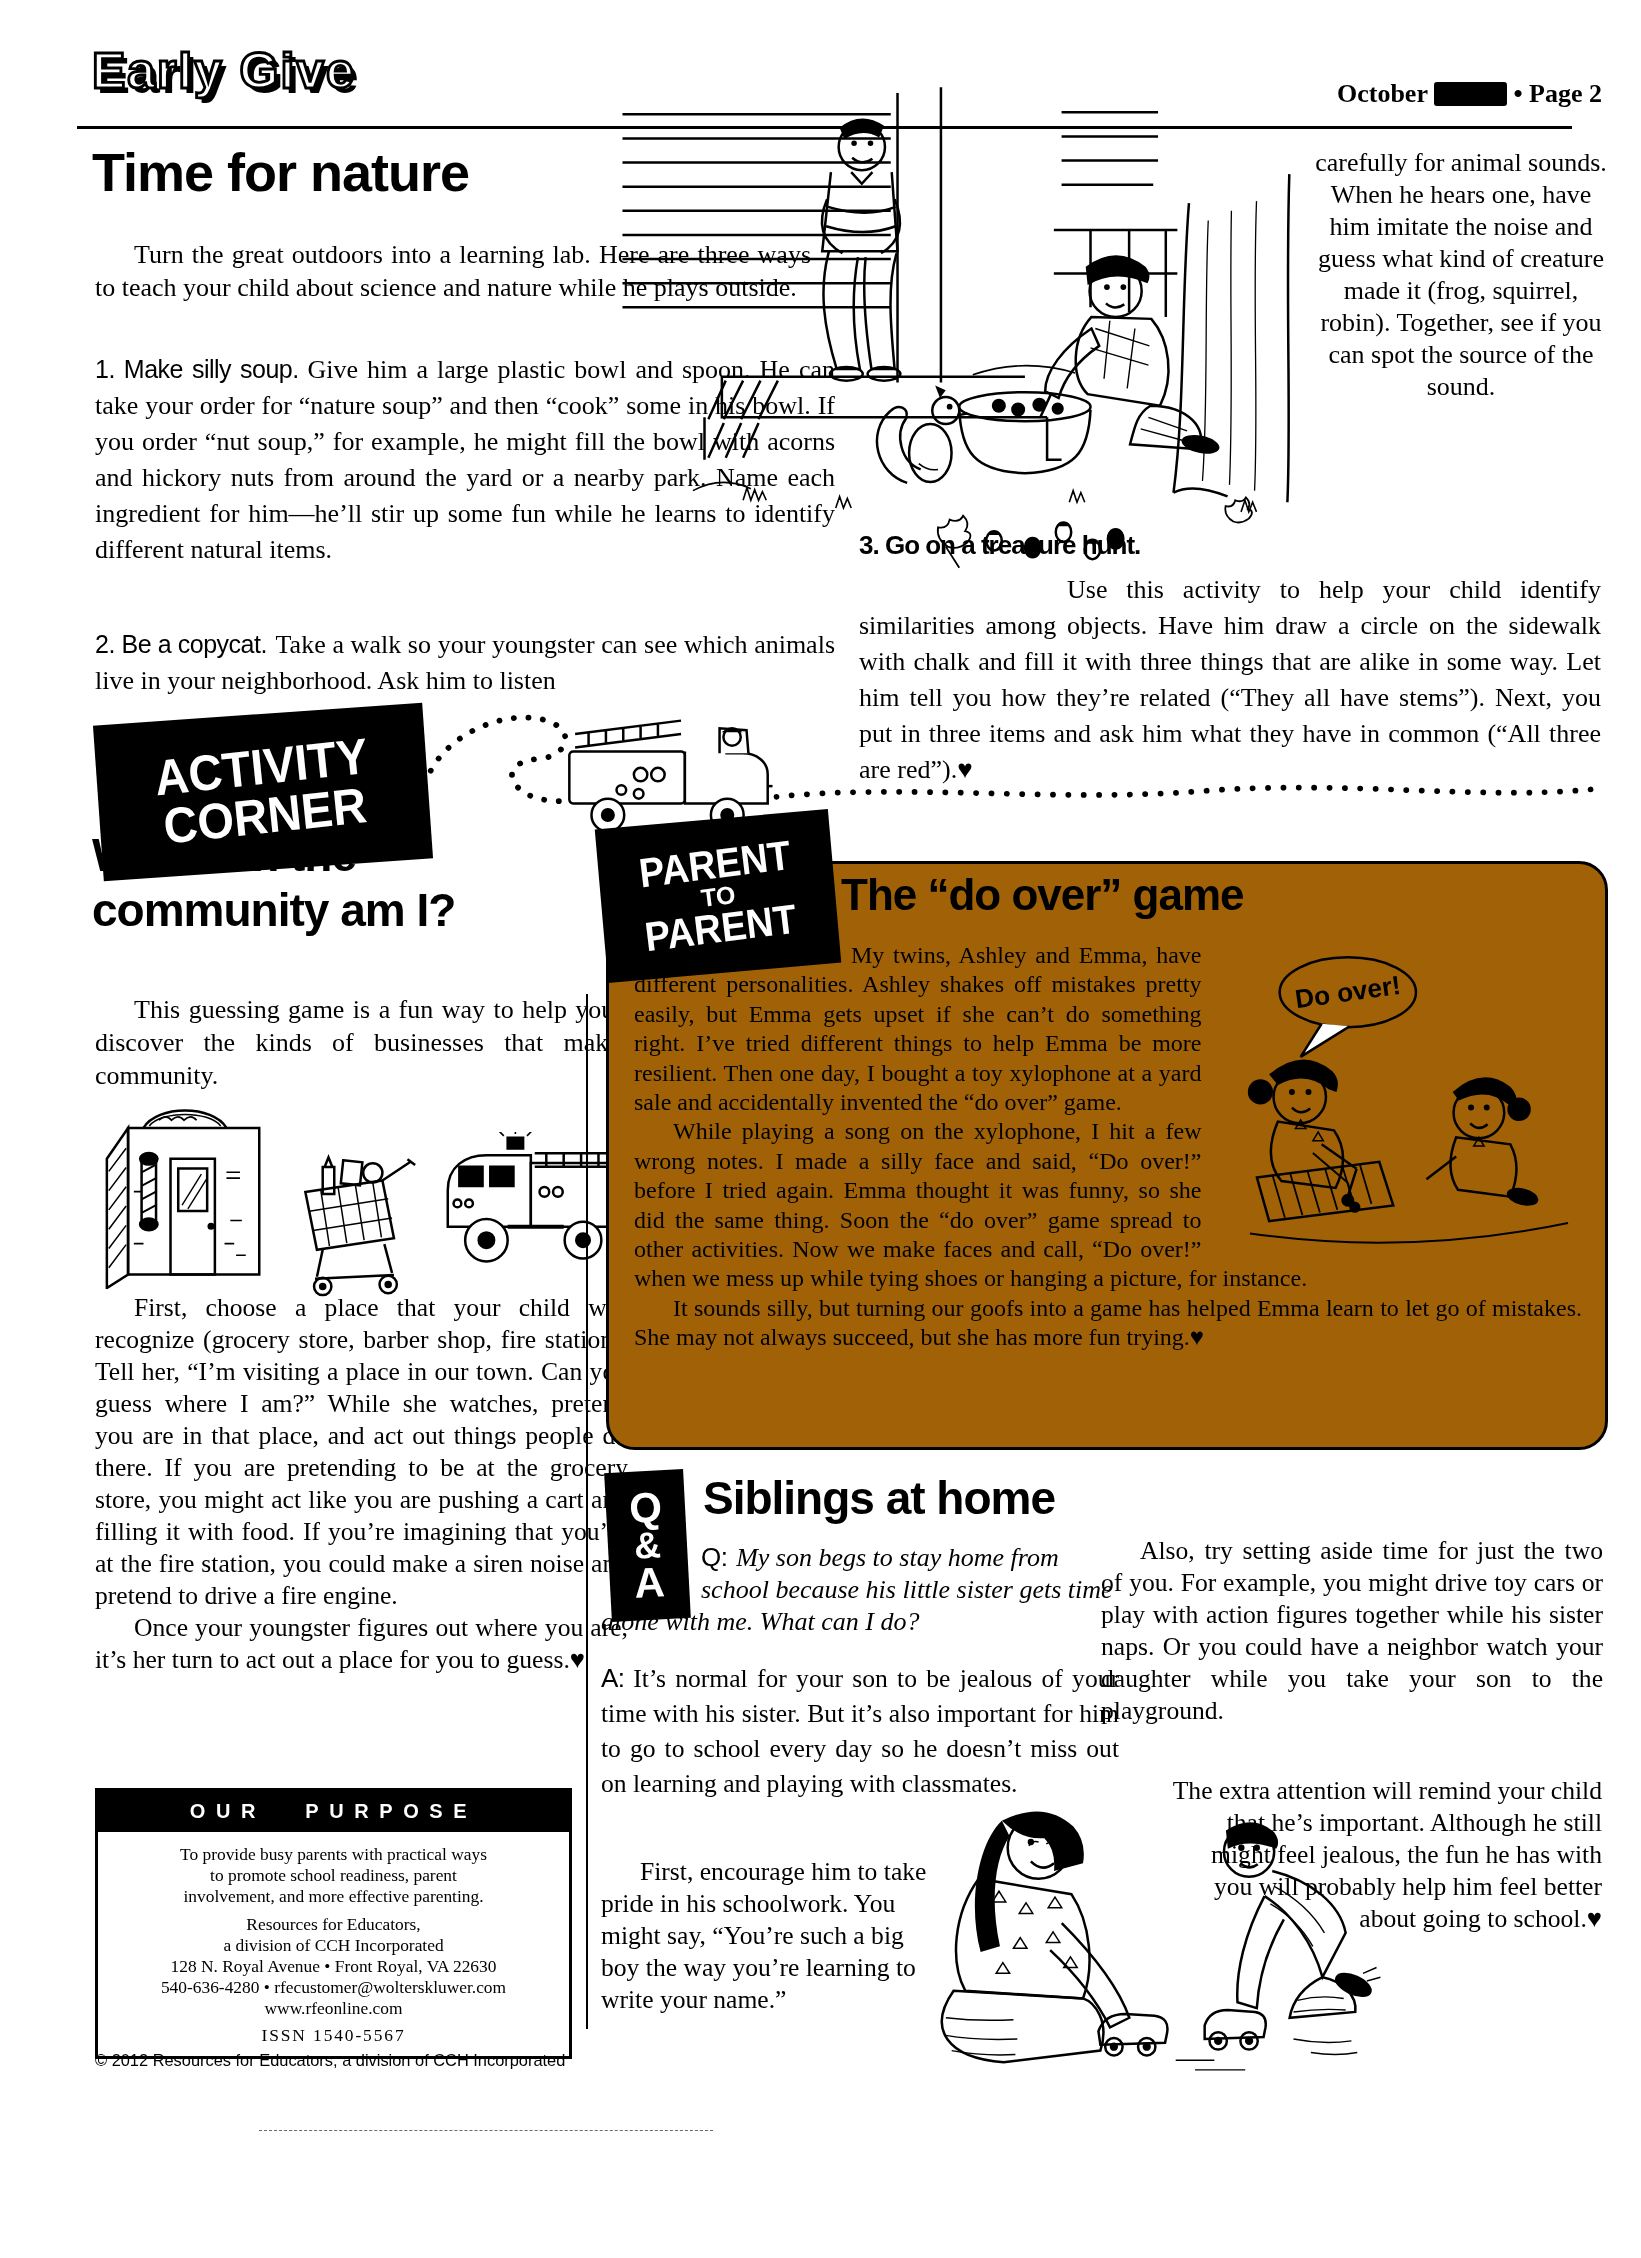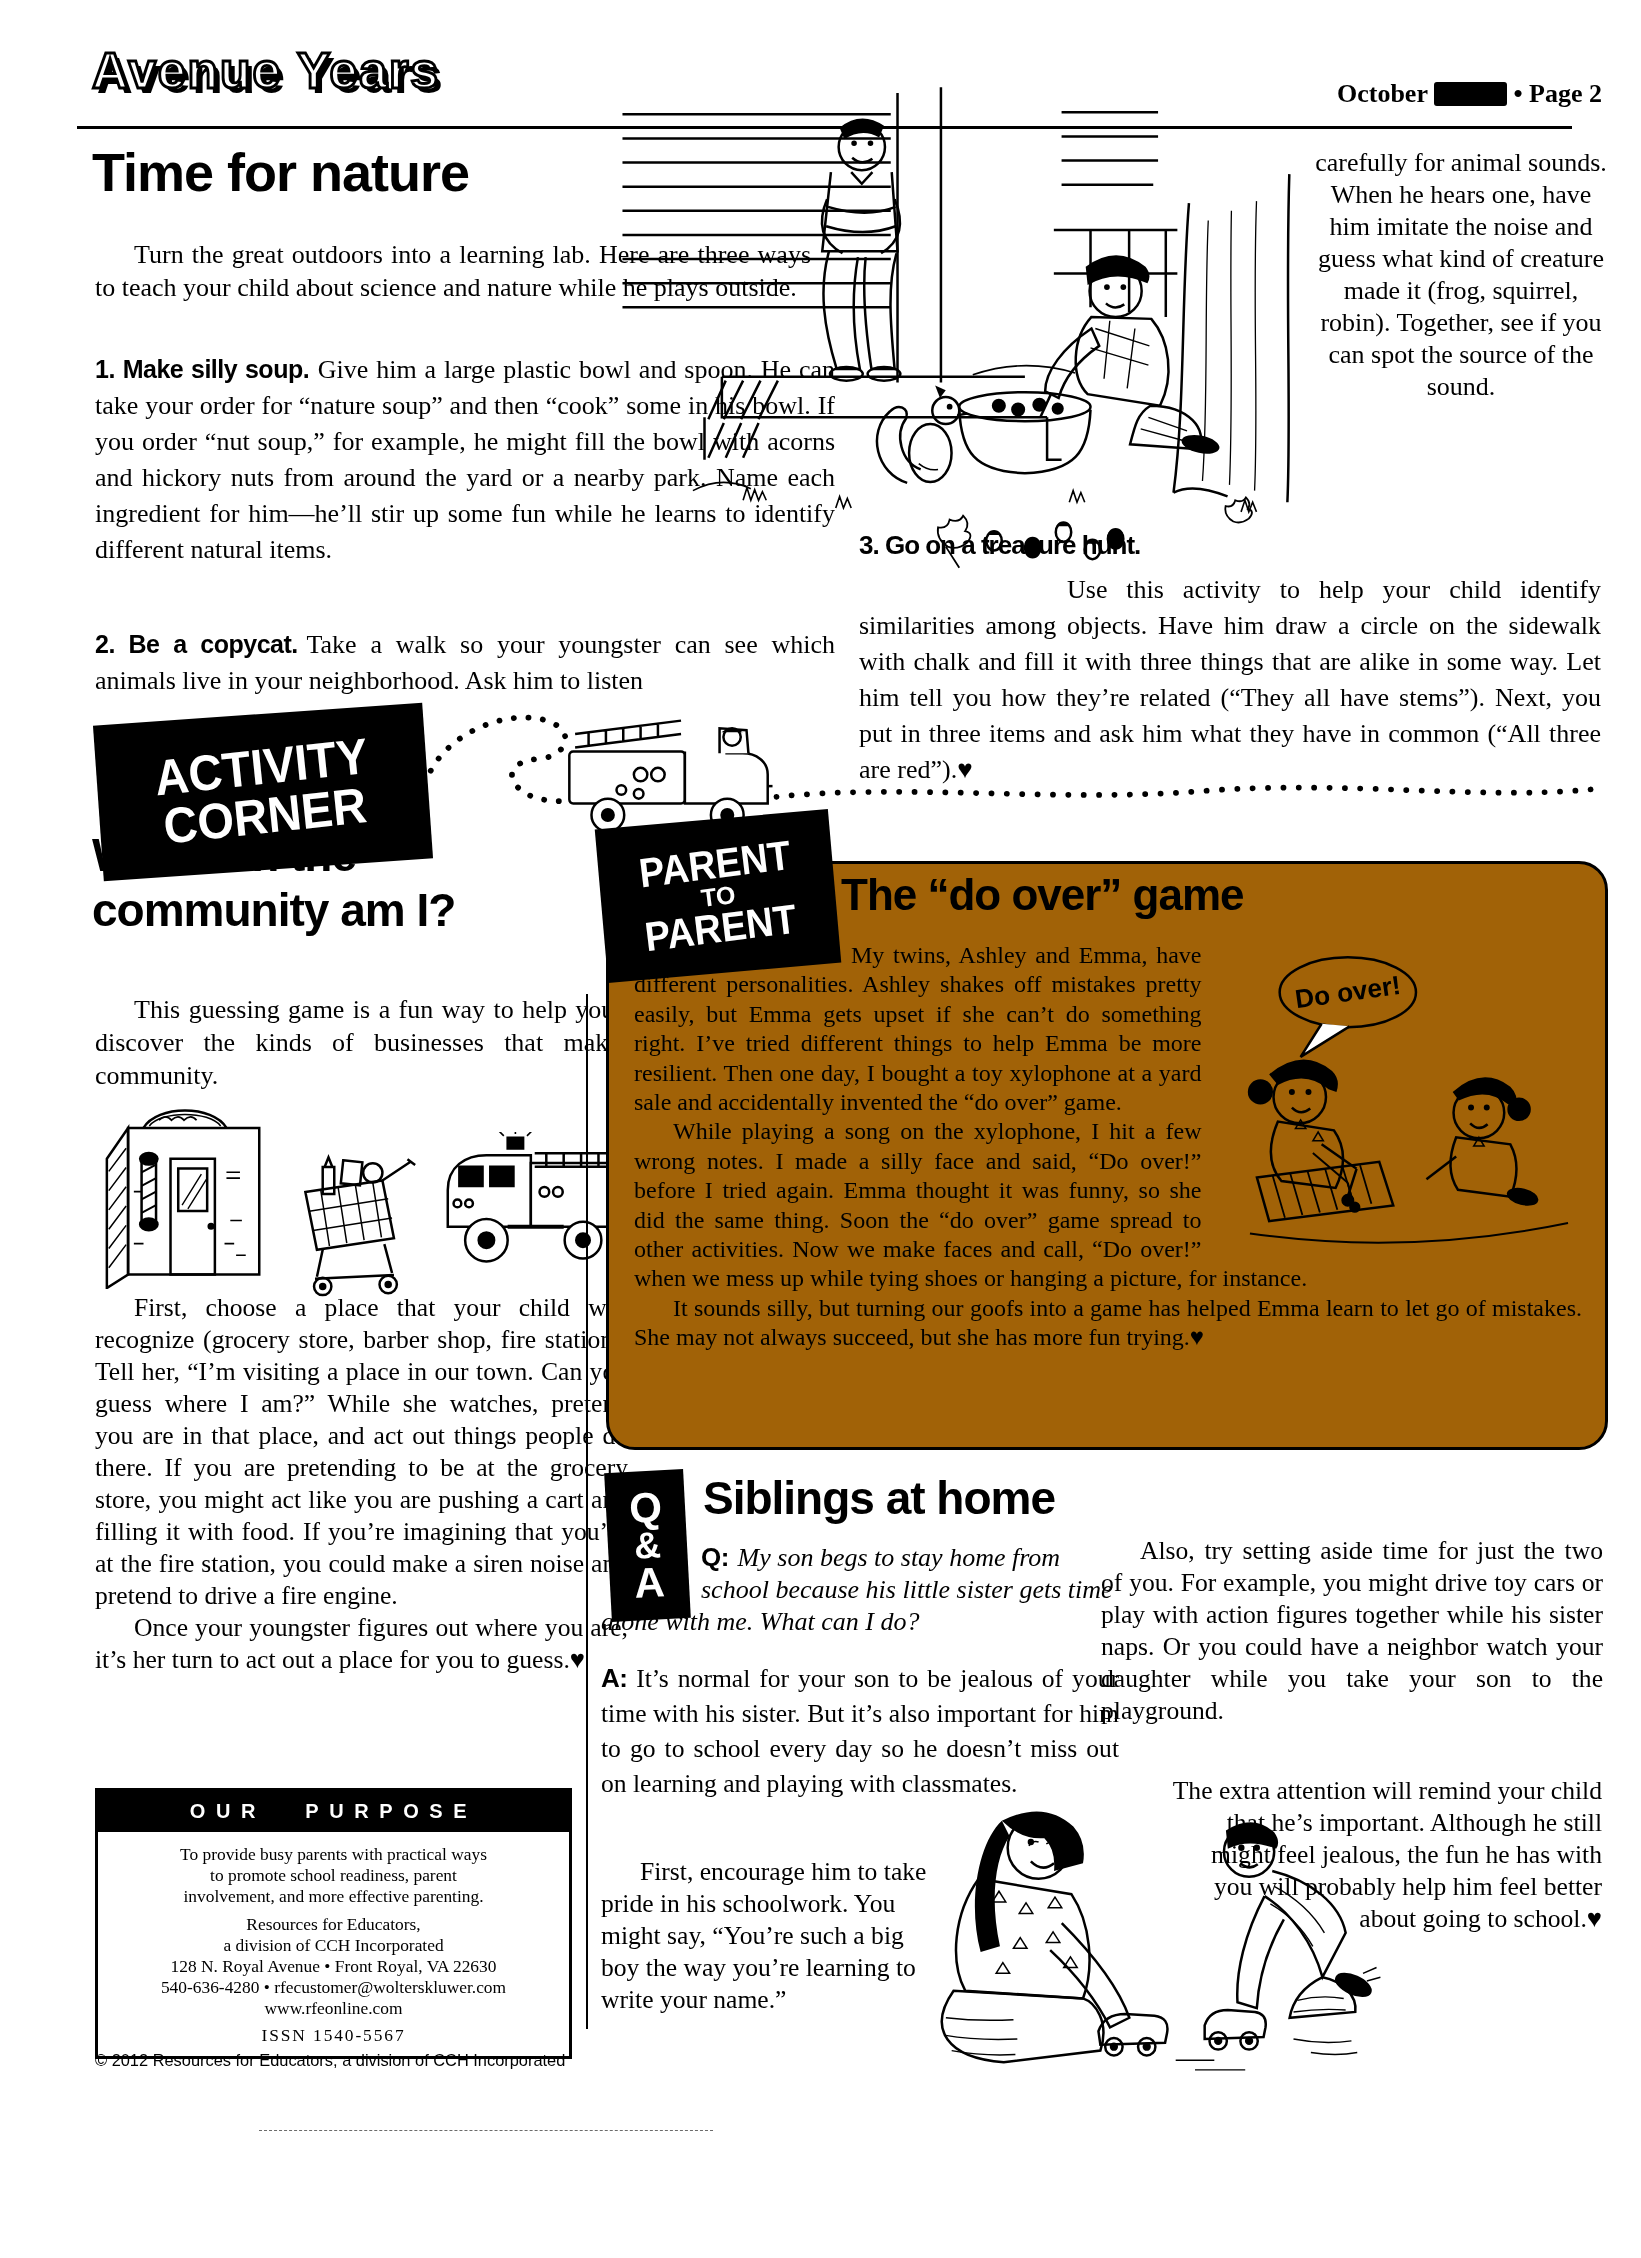--- a/index.html
+++ b/index.html
@@ -1,20 +1,20 @@
 <!DOCTYPE html>
 <html><head>
 <meta charset="utf-8">
 <style>
   html,body{margin:0;padding:0;background:#e8e8e4;}
   #page{position:relative;width:1641px;height:2258px;background:#ffffff;margin:0 auto;
         font-family:"Liberation Serif",serif;color:#000;overflow:hidden;}
   .abs{position:absolute;}
   .body{font-size:26px;line-height:33px;text-align:justify;}
-  .lead{font-family:"Liberation Sans",sans-serif;font-weight:700;font-size:25px;margin-right:8.7px;letter-spacing:-0.5px;}
+  .lead{font-family:"Liberation Sans",sans-serif;font-weight:400;font-size:25px;margin-right:8.7px;letter-spacing:-0.5px;}
   .headline{font-family:"Liberation Sans",sans-serif;font-weight:700;letter-spacing:-1px;color:#000;}
   .indent{text-indent:39px;}
   p{margin:0;}
   .logo{font-family:"Liberation Sans",sans-serif;font-weight:700;font-size:50px;letter-spacing:1.9px;
         color:#fff;-webkit-text-stroke:2.9px #000;text-shadow:4.8px 4.8px 0 #000;}
   .issueline{font-size:26px;font-weight:700;font-family:"Liberation Serif",serif;}
   .redact{display:inline-block;width:73px;height:24px;background:#000;vertical-align:-3.9px;border-radius:2.9px;}
   .badge{background:#000;color:#fff;font-family:"Liberation Sans",sans-serif;font-weight:700;
          display:flex;flex-direction:column;align-items:center;justify-content:center;text-align:center;}
   .vline{width:1.9px;background:#000;}
@@ -26,21 +26,21 @@
   .pur-body{border:3.9px solid #000;border-top:none;text-align:center;font-size:17.4px;line-height:21px;padding:7.7px 9.7px 9.7px 9.7px;}
   .sans{font-family:"Liberation Sans",sans-serif;}
   svg{display:block;}
   .ill * {vector-effect:non-scaling-stroke;}
 </style>
 </head>
 <body>
 
 <div id="page">
 
-  <div class="abs logo" style="left:92px;top:42px;">Avenue Years</div>
+  <div class="abs logo" style="left:92px;top:42px;">Early Give</div>
   <div class="abs issueline" style="left:1110px;top:79px;width:492px;text-align:right;">
     <span>October</span>
     <span class="redact"></span>
     <span>•</span>
     <span>Page 2</span>
   </div>
   <div class="abs" style="left:77px;top:126px;width:1495px;height:2.9px;background:#000;"></div>
 
   <div class="abs headline" style="left:92px;top:141px;font-size:54px;">Time for nature</div>
 

